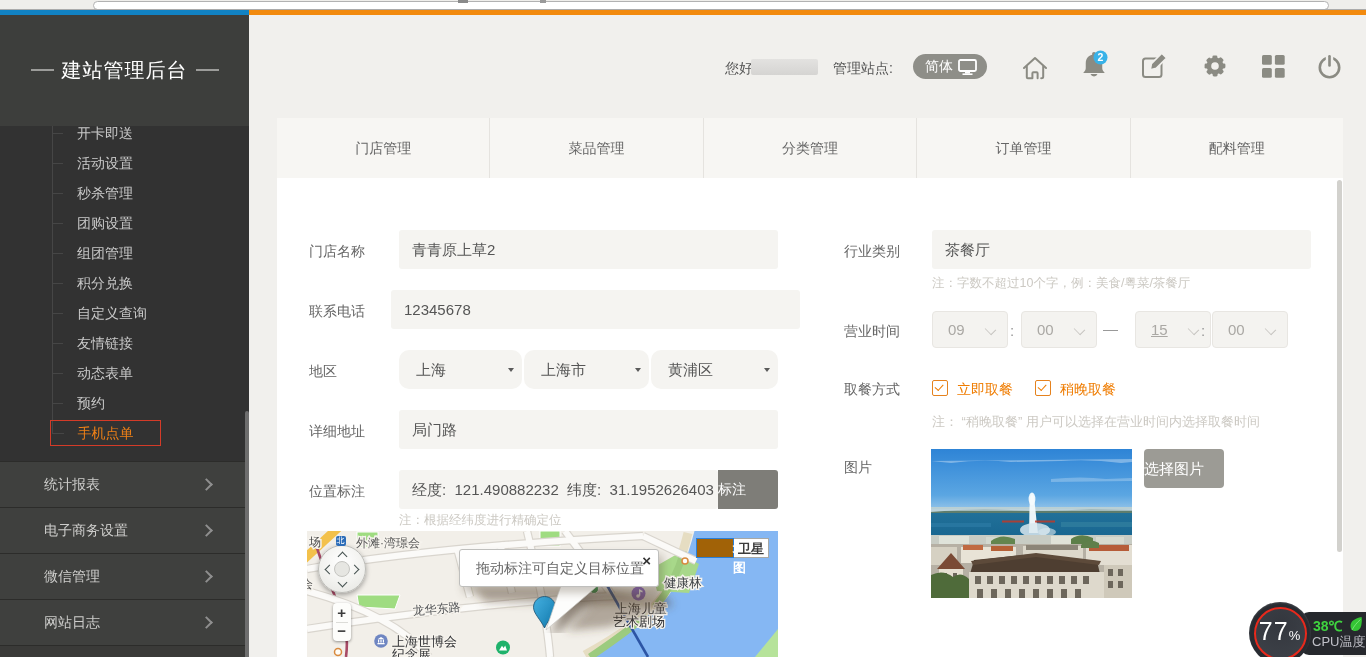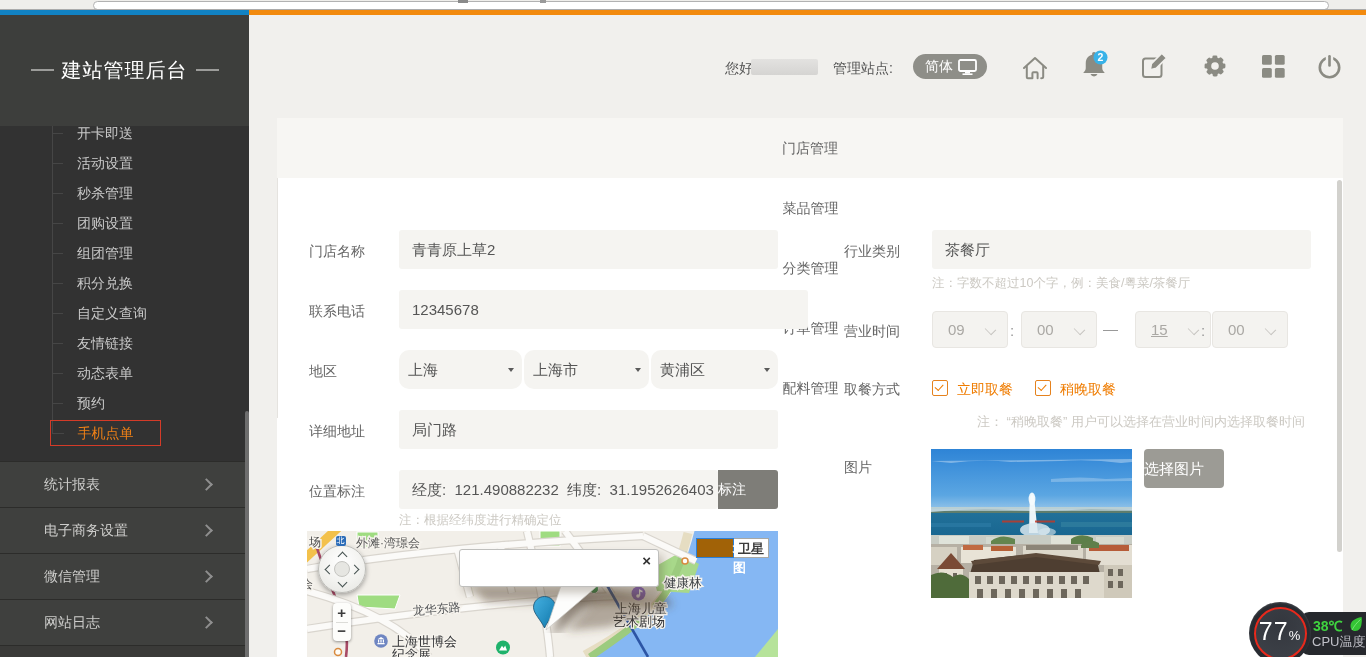--- a/index.html
+++ b/index.html
@@ -32,27 +32,27 @@
 
 #topbar { position:absolute; left:249px; top:15px; width:1117px; height:103px;margin-left:40px; }
 .tb-txt { position:absolute; font-size:14px; color:#555; }
 #blurname { position:absolute; left:462px; top:44px; width:67px; height:16px; border-radius:2px; background:linear-gradient(180deg,#e3e2e0,#d5d4d2); }
 #pill { position:absolute; left:624px; top:39px; width:74px; height:25px; border-radius:13px; background:#8e8e88; color:#fff; font-size:14px; line-height:25px; }
 #pill .zt { position:absolute; left:12px; top:0; }
 #pill svg { position:absolute; right:10px; top:5px; }
 .ticon { position:absolute; top:38px; }
 
 #panel { position:absolute; left:277px; top:118px; width:1066px; height:539px; background:#fff; }
-#tabs { position:absolute; left:0; top:0; width:1066px; height:60px; background:#f7f6f3; display:flex;flex-direction:column; }
+#tabs { position:absolute; left:0; top:0; width:1066px; height:60px; background:#f7f6f3; display:flex; }
 #tabs .tab { flex:1; text-align:center; line-height:60px; font-size:14px; color:#666; border-left:1px solid #e5e3df; }
 #tabs .tab:first-child { border-left:none; }
 
 .flabel { position:absolute; font-size:14px; color:#666; white-space:nowrap; }
 .finput { position:absolute; height:39px; background:#f5f4f1; border-radius:3px; font-size:15px; color:#555; line-height:39px; padding-left:13px; white-space:nowrap; }
-.fsel { position:absolute; height:39px; background:#f5f4f1; border-radius:10px; font-size:15px; color:#555; line-height:39px; padding-left:9px; }
+.fsel { position:absolute; height:39px; background:#f5f4f1; border-radius:10px; font-size:15px; color:#555; line-height:39px; padding-left:17px; }
 .fsel .car { position:absolute; right:8px; top:18px; width:0; height:0; border-left:3.5px solid transparent; border-right:3.5px solid transparent; border-top:4.5px solid #5a5a5a; }
 .note { position:absolute; font-size:12.5px; color:#ccc9c3; white-space:nowrap; }
 .dbtn { position:absolute; background:#7e7d78; color:#fff; font-size:14px; text-align:left; }
 .tsel { position:absolute; width:76px; height:37px; background:#f4f3f0; border:1px solid #e8e6e2; border-radius:4px; font-size:15px; color:#aaa8a4; line-height:35px; padding-left:15px; }
 .tsel .ang { position:absolute; right:12px; top:13px; width:9px; height:9px; border-right:1.6px solid #c6c4c0; border-bottom:1.6px solid #c6c4c0; transform:rotate(45deg) scale(1,.8); }
 .tsep { position:absolute; font-size:15px; color:#999; }
 .cbx { position:absolute; width:15.5px; height:15.5px; border:1.7px solid #e5821e; border-radius:2px; background:#fff; }
 .cbx:after { content:""; position:absolute; left:2.2px; top:2.8px; width:7px; height:3.8px; border-left:1.9px solid #ef7c00; border-bottom:1.9px solid #ef7c00; transform:rotate(-48deg); }
 .olabel { position:absolute; font-size:14px; color:#ef7c00; white-space:nowrap; }
 #pscroll { position:absolute; left:1337px; top:180px; width:5px; height:372px; background:#d2d1cd; border-radius:3px; }
@@ -173,21 +173,21 @@
     <div class="tab">门店管理</div>
     <div class="tab">菜品管理</div>
     <div class="tab">分类管理</div>
     <div class="tab">订单管理</div>
     <div class="tab">配料管理</div>
   </div>
 
   <div class="flabel" style="left:32px; top:125px;">门店名称</div>
   <div class="finput" style="left:122px; top:112px; width:379px;">青青原上草2</div>
   <div class="flabel" style="left:32px; top:185px;">联系电话</div>
-  <div class="finput" style="left:122px; top:172px; width:409px;">12345678</div>
+  <div class="finput" style="left:114px; top:172px; width:409px;">12345678</div>
   <div class="flabel" style="left:32px; top:245px;">地区</div>
   <div class="fsel" style="left:122px; top:232px; width:123px;">上海<span class="car"></span></div>
   <div class="fsel" style="left:247px; top:232px; width:125px;">上海市<span class="car"></span></div>
   <div class="fsel" style="left:374px; top:232px; width:127px;">黄浦区<span class="car"></span></div>
   <div class="flabel" style="left:32px; top:305px;">详细地址</div>
   <div class="finput" style="left:122px; top:292px; width:379px;">局门路</div>
   <div class="flabel" style="left:32px; top:365px;">位置标注</div>
   <div class="finput" style="left:122px; top:352px; width:319px;">经度:&nbsp;&nbsp;121.490882232&nbsp;&nbsp;纬度:&nbsp;&nbsp;31.1952626403</div>
   <div class="dbtn" style="left:441px; top:352px; width:60px; height:39px; line-height:39px; border-radius:0 3px 3px 0;">标注</div>
   <div class="note" style="left:122px; top:394px;">注：根据经纬度进行精确定位</div>
@@ -201,21 +201,21 @@
   <div class="tsel" style="left:744px; top:193px;">00<span class="ang"></span></div>
   <span class="tsep" style="left:826px; top:202px;">—</span>
   <div class="tsel" style="left:858px; top:193px;text-decoration:underline;">15<span class="ang"></span></div>
   <span class="tsep" style="left:924px; top:204px;">:</span>
   <div class="tsel" style="left:935px; top:193px;">00<span class="ang"></span></div>
   <div class="flabel" style="left:567px; top:263px;">取餐方式</div>
   <div class="cbx" style="left:655px; top:262px;"></div>
   <div class="olabel" style="left:680px; top:263px;">立即取餐</div>
   <div class="cbx" style="left:758px; top:262px;"></div>
   <div class="olabel" style="left:783px; top:263px;">稍晚取餐</div>
-  <div class="note" style="left:655px; top:295px; font-size:13px;margin-left:45px;">注： “稍晚取餐” 用户可以选择在营业时间内选择取餐时间</div>
+  <div class="note" style="left:655px; top:295px; font-size:13px;">注： “稍晚取餐” 用户可以选择在营业时间内选择取餐时间</div>
   <div class="flabel" style="left:567px; top:341px;">图片</div>
   <div id="photo" style="position:absolute; left:654px; top:331px; width:201px; height:149px; overflow:hidden;">
   <svg width="201" height="149" viewBox="0 0 201 149">
     <defs>
       <linearGradient id="sky" x1="0" y1="0" x2="0" y2="1">
             <stop offset="0" stop-color="#2e84d6"></stop>
             <stop offset="0.7" stop-color="#5ba6e2"></stop>
             <stop offset="1" stop-color="#a9cfec"></stop>
           </linearGradient>
       <linearGradient id="sea" x1="0" y1="0" x2="0" y2="1">
@@ -385,20 +385,21 @@
           <stop offset="0" stop-color="#45b1e2"></stop>
           <stop offset="1" stop-color="#1178ab"></stop>
         </linearGradient>
       </defs>
   <path d="M11.5 0.5 C17.6 0.5 22.5 5.3 22.5 11.3 C22.5 17.6 15.5 23.3 11.5 32 C7.5 23.3 0.5 17.6 0.5 11.3 C0.5 5.3 5.4 0.5 11.5 0.5 Z" fill="url(#mk)" stroke="#1b4f70" stroke-width="0.8"></path>
 </svg>
 <svg width="85" height="48" viewBox="0 0 85 48" style="position:absolute;left:225px;top:54px">
   <polygon points="29,0.5 66,0.5 14,45" fill="#fdfdfc" stroke="#c9c7c3" stroke-width="0.7" style="filter:drop-shadow(6px 7px 5px rgba(80,65,50,0.6))"></polygon>
 </svg>
 <div id="mtip" style="position:absolute;left:152px;top:18px;width:200px;height:38px;background:#fff;border:1px solid #bfbfbd;border-radius:3px;box-shadow:4px 6px 8px rgba(90,75,55,.3);">
+  <span style="position:absolute;left:16px;top:0;line-height:36px;font-size:14px;color:#666;white-space:nowrap;">拖动标注可自定义目标位置</span>
   <span style="position:absolute;right:7px;top:2px;font-size:15px;font-weight:bold;color:#333;">×</span>
 </div>
 <div id="mpan" style="position:absolute;left:10.5px;top:13.5px;width:48px;height:48px;border-radius:50%;background:radial-gradient(circle at 50% 35%,#ffffff 0%,#f2f2ef 55%,#e4e4e0 100%);border:1px solid #bdbdb9;box-shadow:0 2px 5px rgba(0,0,0,.35);">
   <div style="position:absolute;left:20px;top:7px;width:7px;height:7px;border-top:1.8px solid #44514f;border-left:1.8px solid #44514f;transform:rotate(45deg);"></div>
   <div style="position:absolute;left:20px;top:33px;width:7px;height:7px;border-bottom:1.8px solid #44514f;border-right:1.8px solid #44514f;transform:rotate(45deg);"></div>
   <div style="position:absolute;left:7px;top:20px;width:7px;height:7px;border-left:1.8px solid #44514f;border-bottom:1.8px solid #44514f;transform:rotate(45deg);"></div>
   <div style="position:absolute;left:32px;top:20px;width:7px;height:7px;border-top:1.8px solid #44514f;border-right:1.8px solid #44514f;transform:rotate(45deg);"></div>
   <div style="position:absolute;left:15px;top:15px;width:16px;height:16px;border-radius:50%;background:#e6e6e2;border:1px solid #c5c5c1;"></div>
 </div>
 <div style="position:absolute;left:28.5px;top:4.5px;width:10px;height:10px;background:#2b6cb8;border-radius:2px;color:#fff;font-size:8px;line-height:10px;text-align:center;">北</div>

